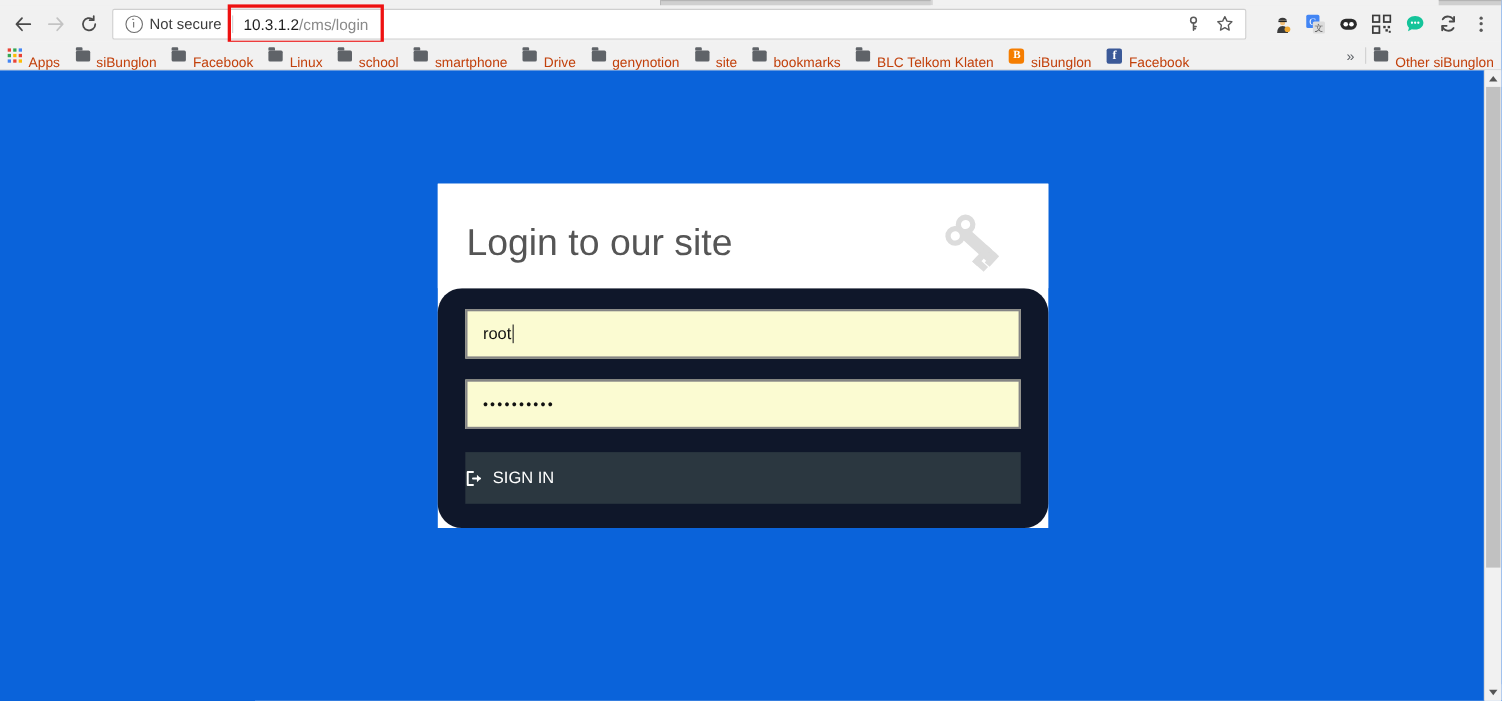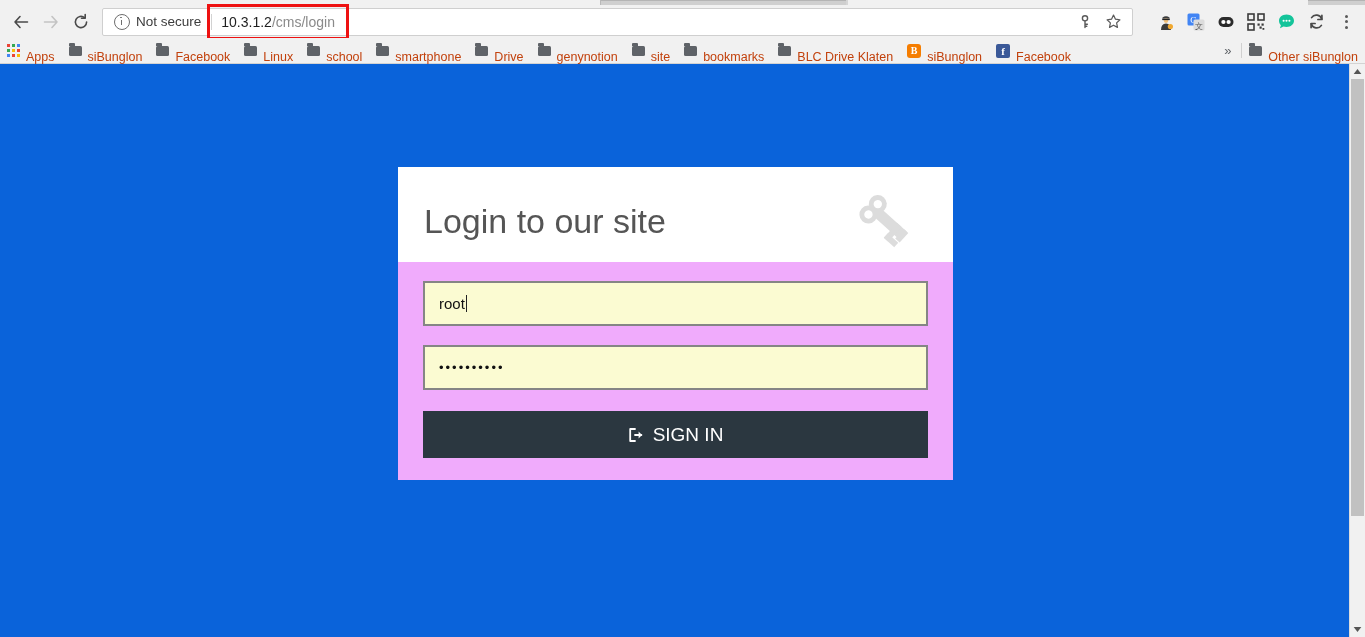--- a/index.html
+++ b/index.html
@@ -117,34 +117,34 @@
     background:#ffffff;
   }
   .card-head{position:relative;padding:36px 26px 22px 26px;background:#fff;}
   .card-title{
     font-size:34px;color:#555555;font-weight:normal;margin:0;line-height:1.1;
   }
   .card-sub{
     font-size:15px;color:#9a9a9a;margin:16px 0 0 0;
   }
   .key-icon{position:absolute;right:32px;top:22px;width:72px;height:62px;}
-  .card-body{background:#f0abfc;padding:19px 25px 22px 25px;}
+  .card-body{background:#0f172a;padding:19px 25px 22px 25px;border-radius:22px;}
   .field{
     width:100%;box-sizing:border-box;height:45px;
     background:#fbfbd2;border:2px solid #858585;
     font-size:15px;color:#111;padding:0 14px;outline:none;
     display:flex;align-items:center;margin-bottom:19px;
     font-family:"Liberation Sans", sans-serif;
   }
   .field.pw{letter-spacing:2px;font-size:13px;margin-bottom:21px;}
   .caret{display:inline-block;width:1px;height:17px;background:#222;margin-left:1px;}
   .signin{
     width:100%;box-sizing:border-box;height:47px;background:#2b3740;
-    color:#ffffff;border:none;font-size:19px;
-    display:flex;align-items:center;justify-content:center;gap:9px;
+    color:#ffffff;border:none;font-size:15px;
+    display:flex;align-items:center;gap:9px;
     font-family:"Liberation Sans", sans-serif;
   }
   .signin svg{display:block;}
 
   
   .scrollbar{
     position:absolute;right:0;top:64px;width:15px;height:573px;background:#f1f1f1;
     border-left:1px solid #dcdcdc;
   }
   .sb-arrow{width:15px;height:15px;display:flex;align-items:center;justify-content:center;background:#f1f1f1;}
@@ -317,21 +317,21 @@
     <div class="bm">
       <span class="folder"></span>
       <span class="bm-label">site</span>
     </div>
     <div class="bm">
       <span class="folder"></span>
       <span class="bm-label">bookmarks</span>
     </div>
     <div class="bm">
       <span class="folder"></span>
-      <span class="bm-label">BLC Drive Klaten</span>
+      <span class="bm-label">BLC Telkom Klaten</span>
     </div>
     <div class="bm">
       <span class="blogger-ic">B</span>
       <span class="bm-label">siBunglon</span>
     </div>
     <div class="bm">
       <span class="fb-ic">f</span>
       <span class="bm-label">Facebook</span>
     </div>
 

